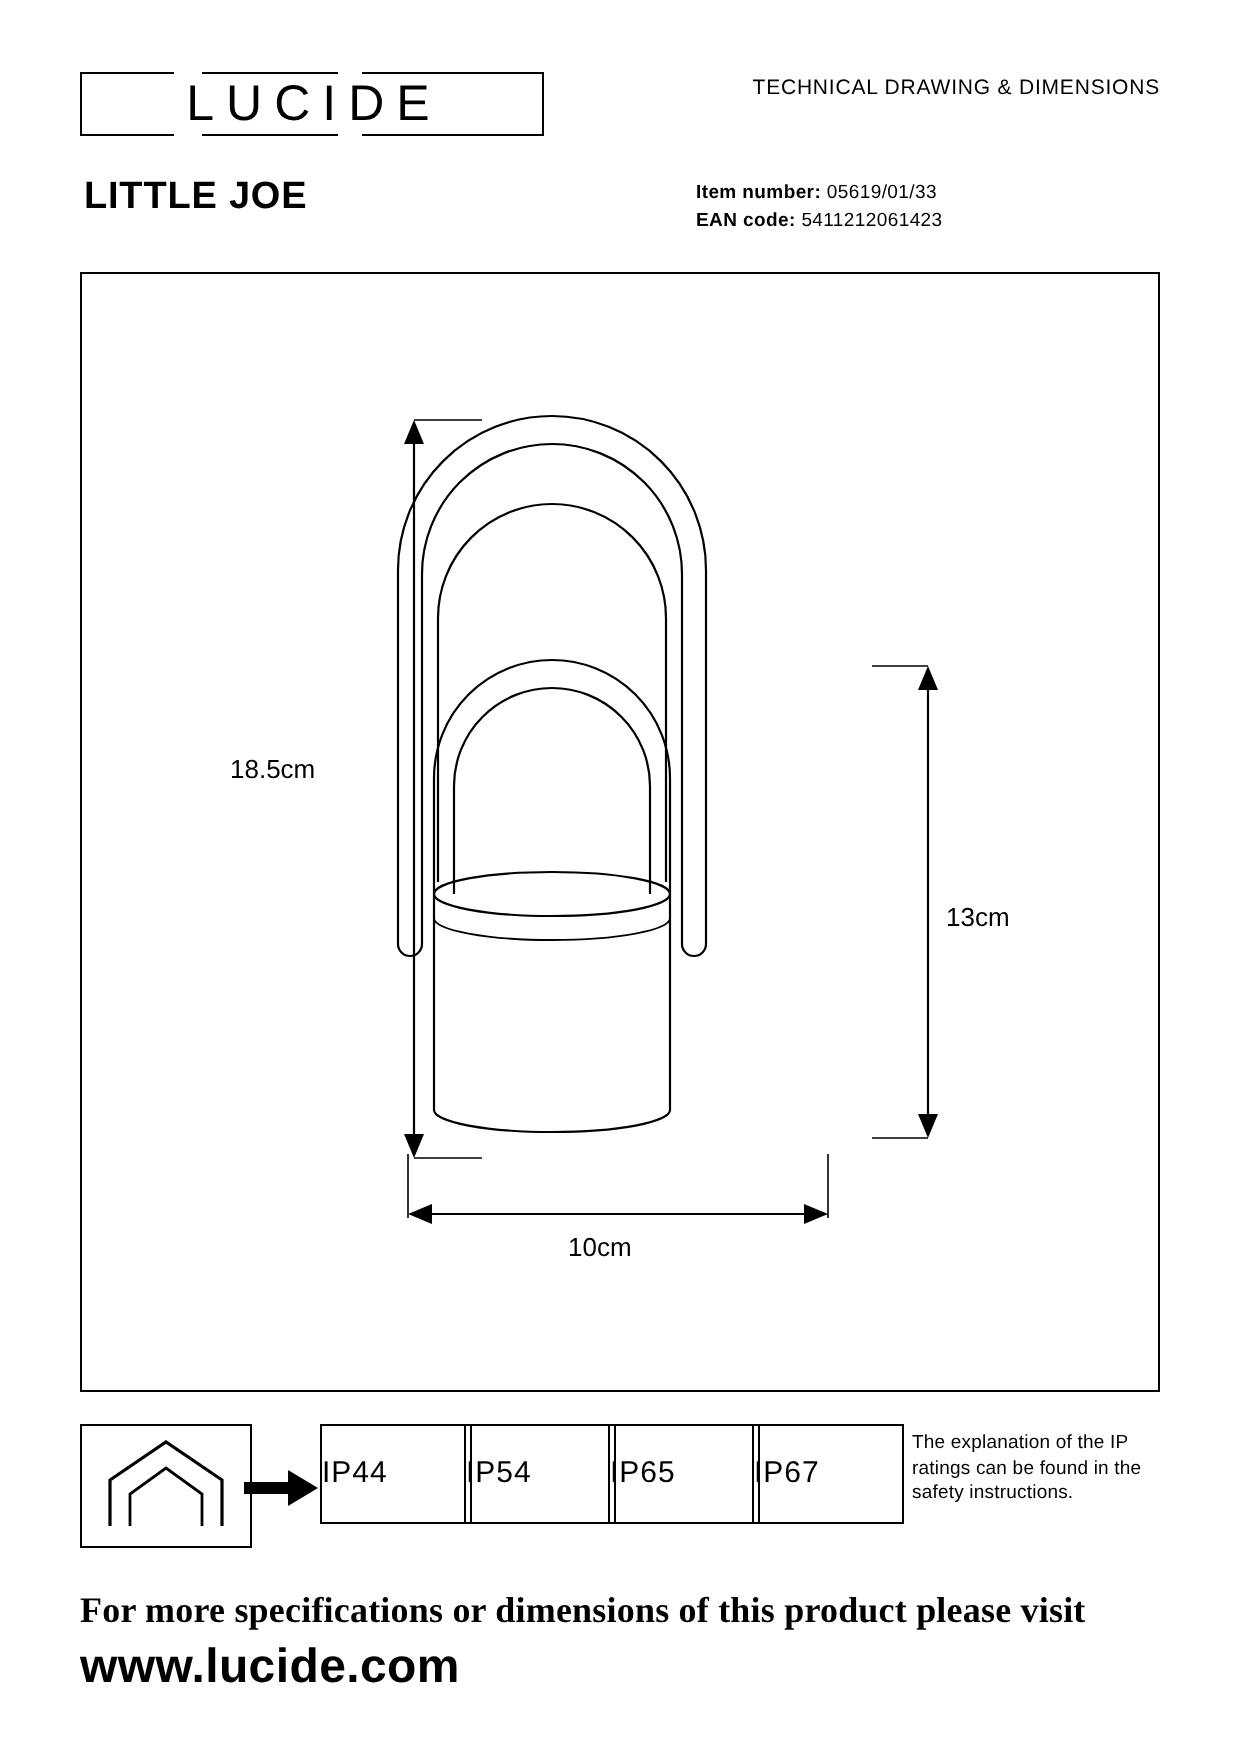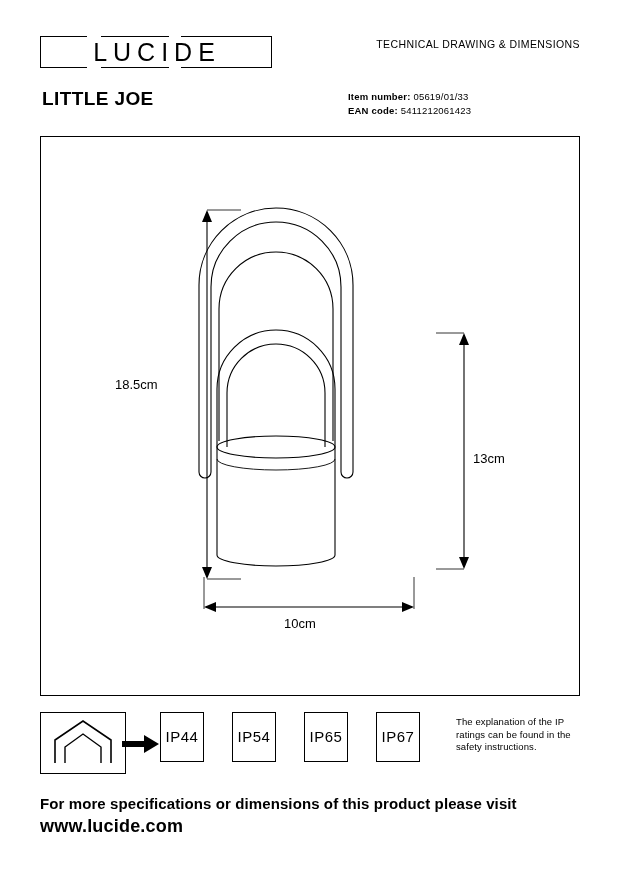--- a/index.html
+++ b/index.html
@@ -143,27 +143,26 @@
   .arrow-svg {
     position: absolute;
     left: 82px;
     top: 22px;
     width: 38px;
     height: 20px;
   }
   .ip-box {
     position: absolute;
     top: 0;
-    width: 44px;
+    width: 76px;
     height: 50px;
     border: 1px solid #000;
     box-sizing: border-box;
     font-size: 15px;
     line-height: 48px;
-    text-align: center;
     letter-spacing: 0.5px;
   }
   .ip-box.i0 { left: 120px; }
   .ip-box.i1 { left: 192px; }
   .ip-box.i2 { left: 264px; }
   .ip-box.i3 { left: 336px; }
 
   .explanation {
     position: absolute;
     left: 416px;
@@ -175,27 +174,28 @@
   }
 
   
   .footer {
     position: absolute;
     left: 40px;
     top: 795px;
     width: 540px;
   }
   .footer-line1 {
-    font-size: 15px;
+    font-size: 18px;
     font-weight: bold;
     letter-spacing: 0.1px;
+    font-family: Liberation Serif, serif;
   }
   .footer-line2 {
     margin-top: 4px;
-    font-size: 18px;
+    font-size: 24px;
     font-weight: bold;
     letter-spacing: 0.2px;
   }
 
   svg { display: block; }
   .dim-text {
     font-family: "Liberation Sans", sans-serif;
     font-size: 13px;
     fill: #000;
   }

